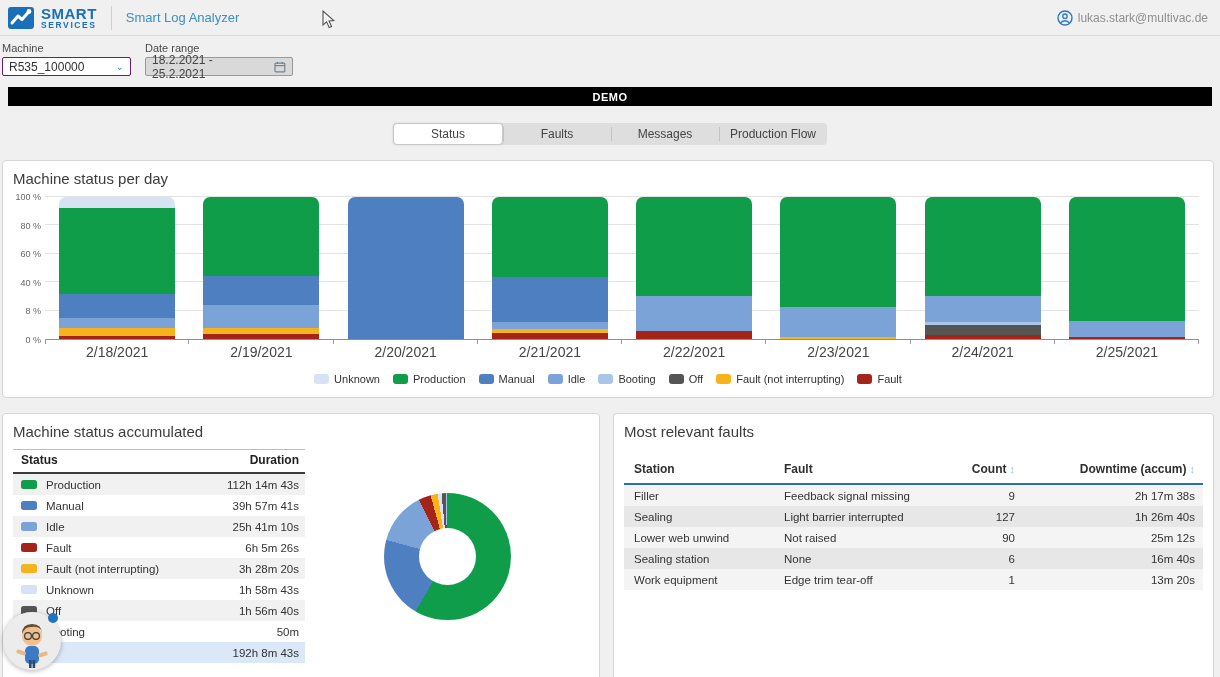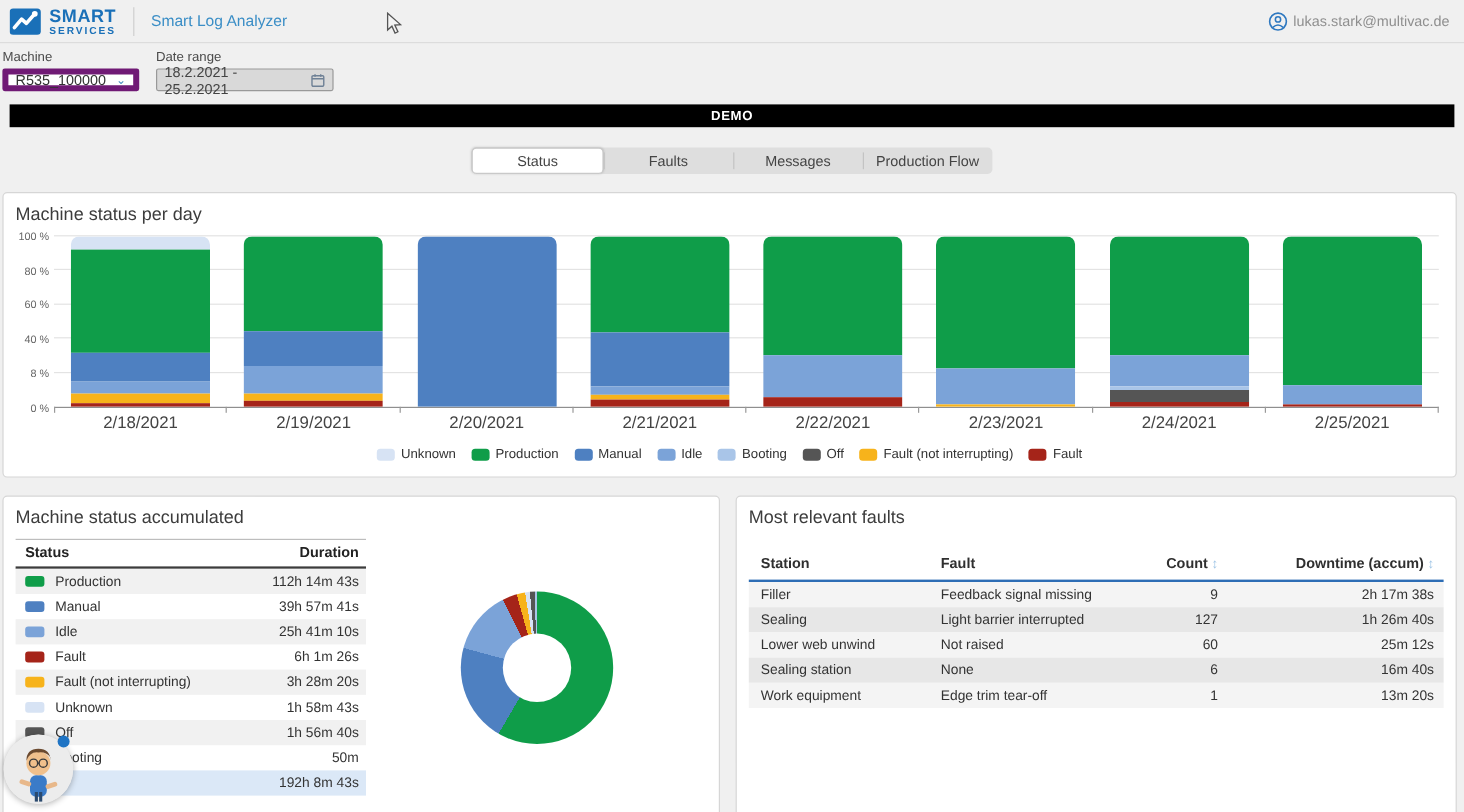--- a/index.html
+++ b/index.html
@@ -12,21 +12,21 @@
   .brand-text { line-height:1; color:#1a70b8; }
   .brand-line1 { font-size:15px; font-weight:bold; letter-spacing:.5px; }
   .brand-line2 { font-size:8.5px; font-weight:bold; letter-spacing:1.6px; }
   .topbar-divider { width:1px; height:24px; background:#cfcfcf; margin:0 14px; }
   .app-title { font-size:13px; color:#3b8ec6; }
   .user-chip { margin-left:auto; display:flex; align-items:center; gap:5px; color:#8f8f8f; font-size:12px; }
 
   
   .filters { display:flex; gap:14px; padding:6px 8px 10px 2px; }
   .field-label { font-size:11px; color:#4a4a4a; margin-bottom:3px; }
-  .select { width:114px; height:19px; background:#fff; border:5px solid #701a75; border-radius:2px; font-size:12px; color:#333; display:flex; align-items:center; padding:0 6px; cursor:pointer; }
+  .select { width:129px; height:19px; background:#fff; border:1px solid #701a75; border-radius:2px; font-size:12px; color:#333; display:flex; align-items:center; padding:0 6px; cursor:pointer; }
   .select .chev { margin-left:auto; color:#4a90c2; font-size:10px; }
   .daterange { width:148px; height:19px; background:#d9d9d9; border:1px solid #999; border-radius:2px; font-size:12px; color:#444; display:flex; align-items:center; gap:7px; padding:0 6px; cursor:pointer; }
   .daterange svg { margin-left:auto; }
 
   
   .demo { margin:1px 8px 0 8px; height:19px; background:#000000; color:#fff; font-weight:bold; font-size:11px; letter-spacing:.5px; display:flex; align-items:center; justify-content:center; }
 
   
   .tabs { width:434px; margin:17px auto 0; height:22px; background:#dedede; border-radius:4px; display:flex; align-items:stretch; }
   .tab { flex:1; display:flex; align-items:center; justify-content:center; font-size:12px; color:#444; cursor:pointer; position:relative; }
@@ -324,21 +324,21 @@
                 <span class="acc-swatch" style="background: rgb(123, 163, 216);"></span>
                 <span>Idle</span>
               </span>
               <span class="acc-dur">25h 41m 10s</span>
             </div>
             <div class="acc-row">
               <span class="acc-status">
                 <span class="acc-swatch" style="background: rgb(165, 36, 25);"></span>
                 <span>Fault</span>
               </span>
-              <span class="acc-dur">6h 1m 26s</span>
+              <span class="acc-dur">6h 5m 26s</span>
             </div>
             <div class="acc-row alt">
               <span class="acc-status">
                 <span class="acc-swatch" style="background: rgb(247, 179, 27);"></span>
                 <span>Fault (not interrupting)</span>
               </span>
               <span class="acc-dur">3h 28m 20s</span>
             </div>
             <div class="acc-row">
               <span class="acc-status">
@@ -391,21 +391,21 @@
           </div>
           <div class="f-row b">
             <span>Sealing</span>
             <span>Light barrier interrupted</span>
             <span class="num">127</span>
             <span class="num">1h 26m 40s</span>
           </div>
           <div class="f-row a">
             <span>Lower web unwind</span>
             <span>Not raised</span>
-            <span class="num">60</span>
+            <span class="num">90</span>
             <span class="num">25m 12s</span>
           </div>
           <div class="f-row b">
             <span>Sealing station</span>
             <span>None</span>
             <span class="num">6</span>
             <span class="num">16m 40s</span>
           </div>
           <div class="f-row a">
             <span>Work equipment</span>

